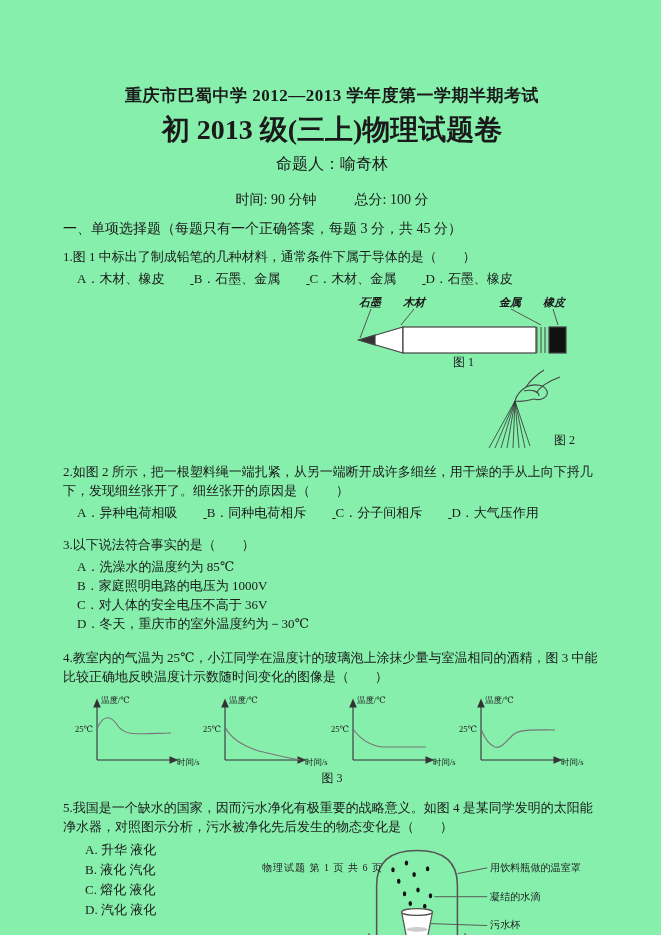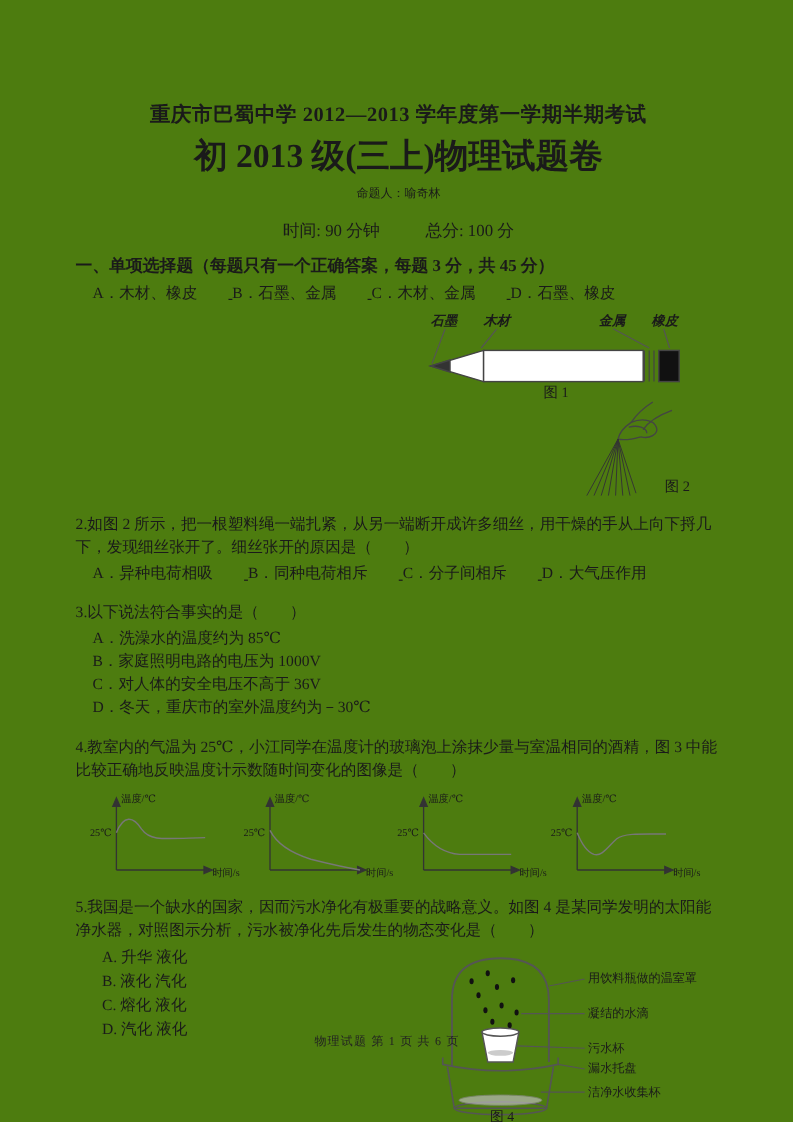--- a/index.html
+++ b/index.html
@@ -1,31 +1,31 @@
 <!DOCTYPE html>
 <html><head>
 <meta charset="utf-8">
 <style>
   html,body{margin:0;padding:0;background:#ffffff;}
   #page{
     position:relative;
     width:661px;height:935px;
-    background:#4d7c0f;
+    background:#86efac;
     font-family:"Liberation Serif","DejaVu Serif",serif;
     color:#1a1a1a;
     overflow:hidden;
   }
   .content{padding:84px 60px 0 63px;}
   .center{text-align:center;}
   .title1{font-size:17px;font-weight:bold;letter-spacing:.5px;margin:0;}
   .title2{font-size:28px;font-weight:600;margin:4px 0 0 0;}
-  .author{font-size:10px;margin-top:5px;}
+  .author{font-size:16px;margin-top:5px;}
   .timeline{font-size:14px;margin-top:16px;}
   .timeline .gap{display:inline-block;width:38px;}
-  .section-head{font-size:14px;font-weight:bold;margin-top:11px;}
+  .section-head{font-size:14px;font-weight:normal;margin-top:11px;}
   .q{font-size:13px;line-height:19px;margin-top:9px;}
   .opts-inline{font-size:13px;margin-top:4px;padding-left:14px;text-decoration:underline;}
   .opts-inline span{display:inline-block;margin-right:26px;}
   .opts-stack{font-size:13px;padding-left:14px;margin-top:3px;}
   .opts-stack div{line-height:19px;}
   .figrow1{display:flex;align-items:flex-end;margin:6px 0 0 50px;flex-direction:column;}
   .figrow1 .hand{margin-left:82px;}
   .graphs{display:flex;margin:8px 0 0 10px;}
   .graphs svg{display:block;}
   .fig3cap{font-size:12px;text-align:center;margin-top:0px;}
@@ -48,20 +48,21 @@
 
     <div class="title1 center">重庆市巴蜀中学 2012—2013 学年度第一学期半期考试</div>
     <div class="title2 center">初 2013 级(三上)物理试题卷</div>
     <div class="author center">命题人：喻奇林</div>
     <div class="timeline center">
       <span>时间: 90 分钟</span><span class="gap"></span><span>总分: 100 分</span>
     </div>
 
     <div class="section-head">一、单项选择题（每题只有一个正确答案，每题 3 分，共 45 分）</div>
 
+    <div class="q">1.图 1 中标出了制成铅笔的几种材料，通常条件下属于导体的是（　　）</div>
     <div class="opts-inline">
       <span>A．木材、橡皮</span>
       <span>B．石墨、金属</span>
       <span>C．木材、金属</span>
       <span>D．石墨、橡皮</span>
     </div>
 
     <div class="figrow1">
       <svg width="250" height="74" viewBox="0 0 250 74">
         <text class="sketch" x="8" y="12" font-size="11">石墨</text>
@@ -172,20 +173,21 @@
             <polygon points="24,6 21,13 27,13"></polygon>
           <line x1="24" y1="66" x2="100" y2="66"></line>
             <polygon points="104,66 97,63 97,69"></polygon>
         </g>
         <text x="28" y="9" font-size="8.5">温度/℃</text>
         <text x="2" y="38" font-size="8.5">25℃</text>
         <text x="104" y="71" font-size="8.5">时间/s</text>
         <path d="M24,35 C28,45 32,51 38,53 C45,55 50,46 57,40 C63,35 80,36 98,36" stroke="#777" stroke-width="1.2" fill="none"></path>
       </svg>
     </div>
+    <div class="fig3cap">图 3</div>
 
     <div class="q" style="margin-top:11px;">5.我国是一个缺水的国家，因而污水净化有极重要的战略意义。如图 4 是某同学发明的太阳能净水器，对照图示分析，污水被净化先后发生的物态变化是（　　）</div>
     <div class="q5row">
       <div class="q5opts">
         <div>A. 升华 液化</div>
         <div>B. 液化 汽化</div>
         <div>C. 熔化 液化</div>
         <div>D. 汽化 液化</div>
       </div>
       <svg class="figure4" width="268" height="152" viewBox="0 0 268 152">

